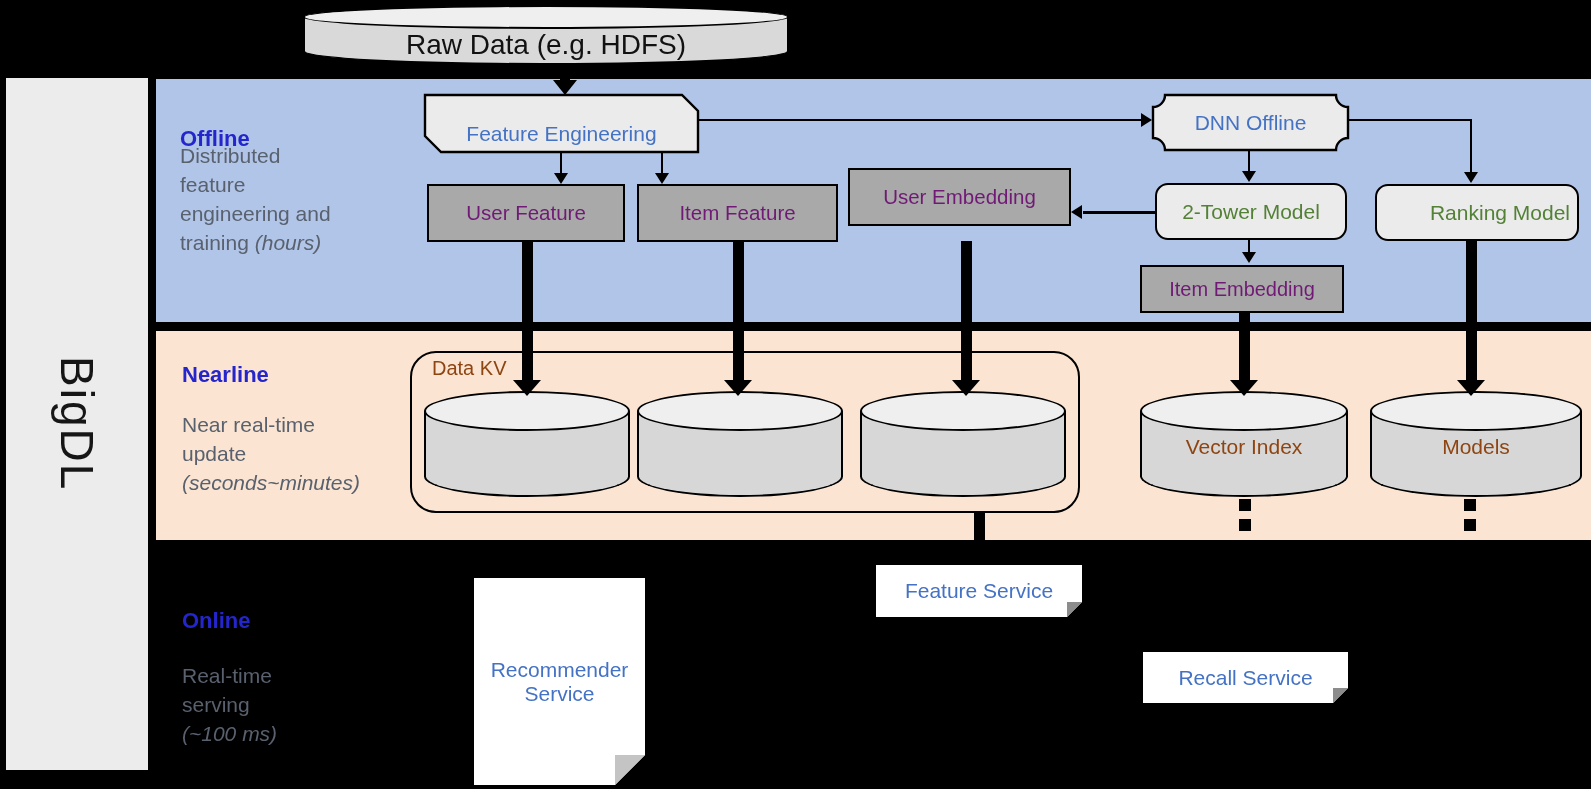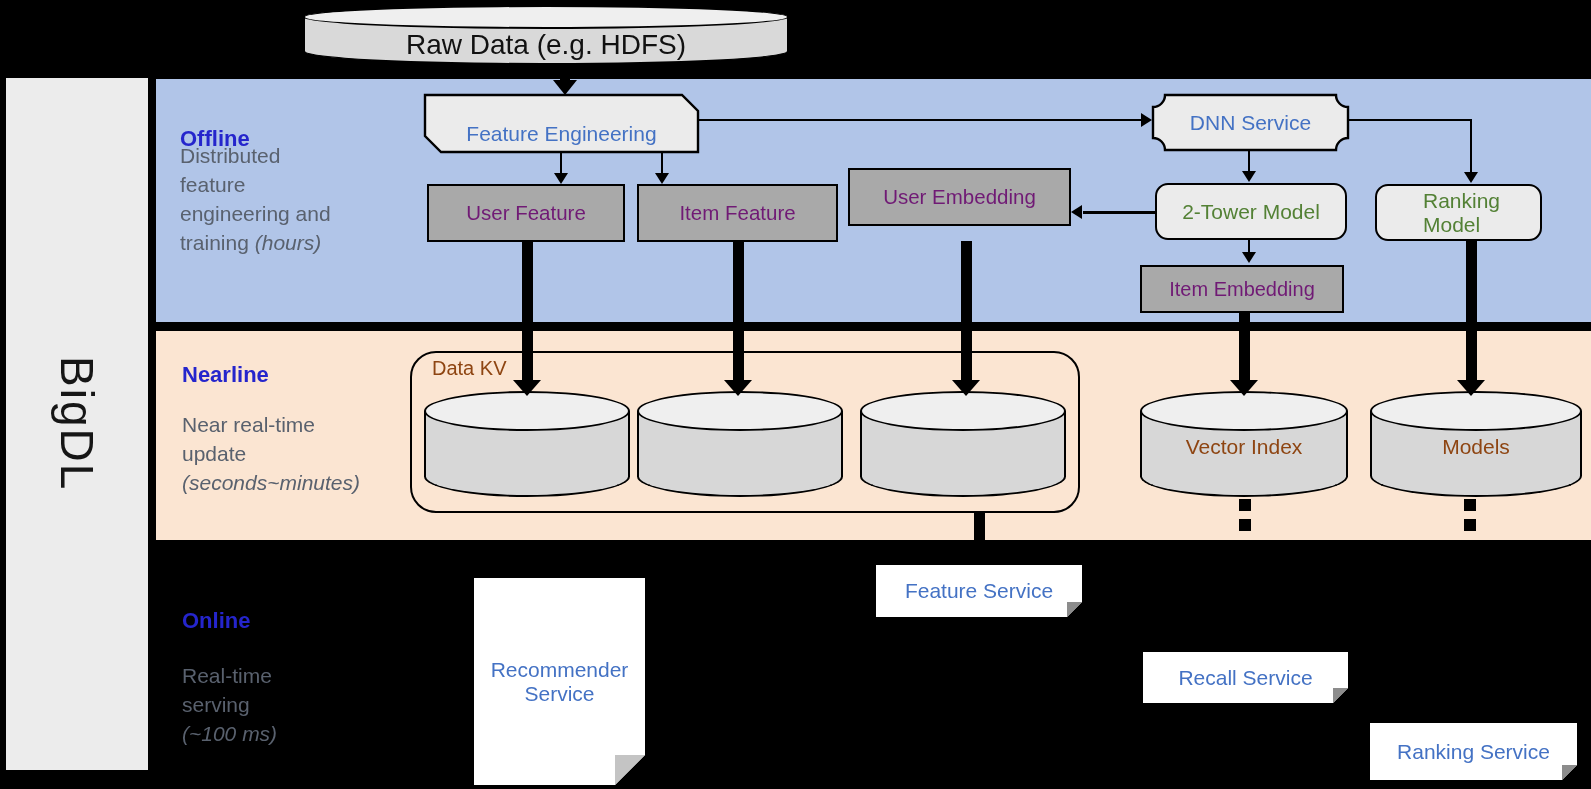--- a/index.html
+++ b/index.html
@@ -107,21 +107,21 @@
   </div>
 
   <svg class="abs" style="left:422px;top:92px;" width="279" height="63" viewBox="-3 -3 279 63">
     <path d="M0,0 L257,0 L273,16 L273,57 L16,57 L0,41 Z" fill="#EBEBEB" stroke="#000" stroke-width="2.4"></path>
   </svg>
   <div class="abs shape-label" style="left:425px;top:105px;width:273px;height:57px;">Feature Engineering</div>
 
   <svg class="abs" style="left:1150px;top:92px;" width="201" height="61" viewBox="-3 -3 201 61">
     <path d="M12,0 L183,0 A12,12 0 0 0 195,12 L195,43 A12,12 0 0 0 183,55 L12,55 A12,12 0 0 0 0,43 L0,12 A12,12 0 0 0 12,0 Z" fill="#EBEBEB" stroke="#000" stroke-width="2.4"></path>
   </svg>
-  <div class="abs shape-label" style="left:1153px;top:95px;width:195px;height:55px;">DNN Service</div>
+  <div class="abs shape-label" style="left:1153px;top:95px;width:195px;height:55px;">DNN Offline</div>
 
   <div class="line abs" style="left:698px;top:118.5px;width:443px;height:2.5px;"></div>
   <div class="head-right" style="left:1141px;top:113px;"></div>
 
   <div class="line abs" style="left:559.7px;top:152px;width:2.5px;height:21px;"></div>
   <div class="head-down" style="left:554px;top:173px;"></div>
 
   <div class="line abs" style="left:660.7px;top:152px;width:2.5px;height:21px;"></div>
   <div class="head-down" style="left:655px;top:173px;"></div>
 
@@ -135,21 +135,21 @@
   <div class="line abs" style="left:1083px;top:211px;width:72px;height:2.5px;"></div>
   <div class="head-left" style="left:1071px;top:205px;"></div>
 
   <div class="line abs" style="left:1247.7px;top:240px;width:2.5px;height:13px;"></div>
   <div class="head-down" style="left:1242px;top:252px;"></div>
 
   <div class="abs graybox" style="left:427px;top:184px;width:198px;height:58px;">User Feature</div>
   <div class="abs graybox" style="left:637px;top:184px;width:201px;height:58px;">Item Feature</div>
   <div class="abs graybox" style="left:848px;top:168px;width:223px;height:58px;">User Embedding</div>
   <div class="abs modelbox" style="left:1155px;top:183px;width:192px;height:57px;">2-Tower Model</div>
-  <div class="abs modelbox" style="left:1375px;top:184px;width:167px;height:57px;padding-left:46px;">Ranking Model</div>
+  <div class="abs modelbox" style="left:1375px;top:184px;width:204px;height:57px;padding-left:46px;">Ranking Model</div>
   <div class="abs graybox" style="left:1140px;top:265px;width:204px;height:48px;font-size:20px;">Item Embedding</div>
 
   <div class="line abs thick" style="left:521.5px;top:241px;width:11px;height:139px;"></div>
   <div class="bighead-down" style="left:513px;top:380px;"></div>
 
   <div class="line abs thick" style="left:732.5px;top:241px;width:11px;height:139px;"></div>
   <div class="bighead-down" style="left:724px;top:380px;"></div>
 
   <div class="line abs thick" style="left:960.5px;top:241px;width:11px;height:139px;"></div>
   <div class="bighead-down" style="left:952px;top:380px;"></div>
@@ -213,21 +213,14 @@
   </div>
 
   <div class="abs service" style="left:1143px;top:652px;width:205px;height:51px;">
     <span>Recall Service</span>
     <svg class="fold" width="15" height="15">
       <polygon points="15,0 15,15 0,15" fill="#000"></polygon>
         <polygon points="0,0 15,0 0,15" fill="#8C8C8C"></polygon>
     </svg>
   </div>
 
-  <div class="abs service" style="left:1370px;top:723px;width:207px;height:57px;">
-    <span>Ranking Service</span>
-    <svg class="fold" width="15" height="15">
-      <polygon points="15,0 15,15 0,15" fill="#000"></polygon>
-        <polygon points="0,0 15,0 0,15" fill="#8C8C8C"></polygon>
-    </svg>
-  </div>
 
 </div>
 
 </body></html>

